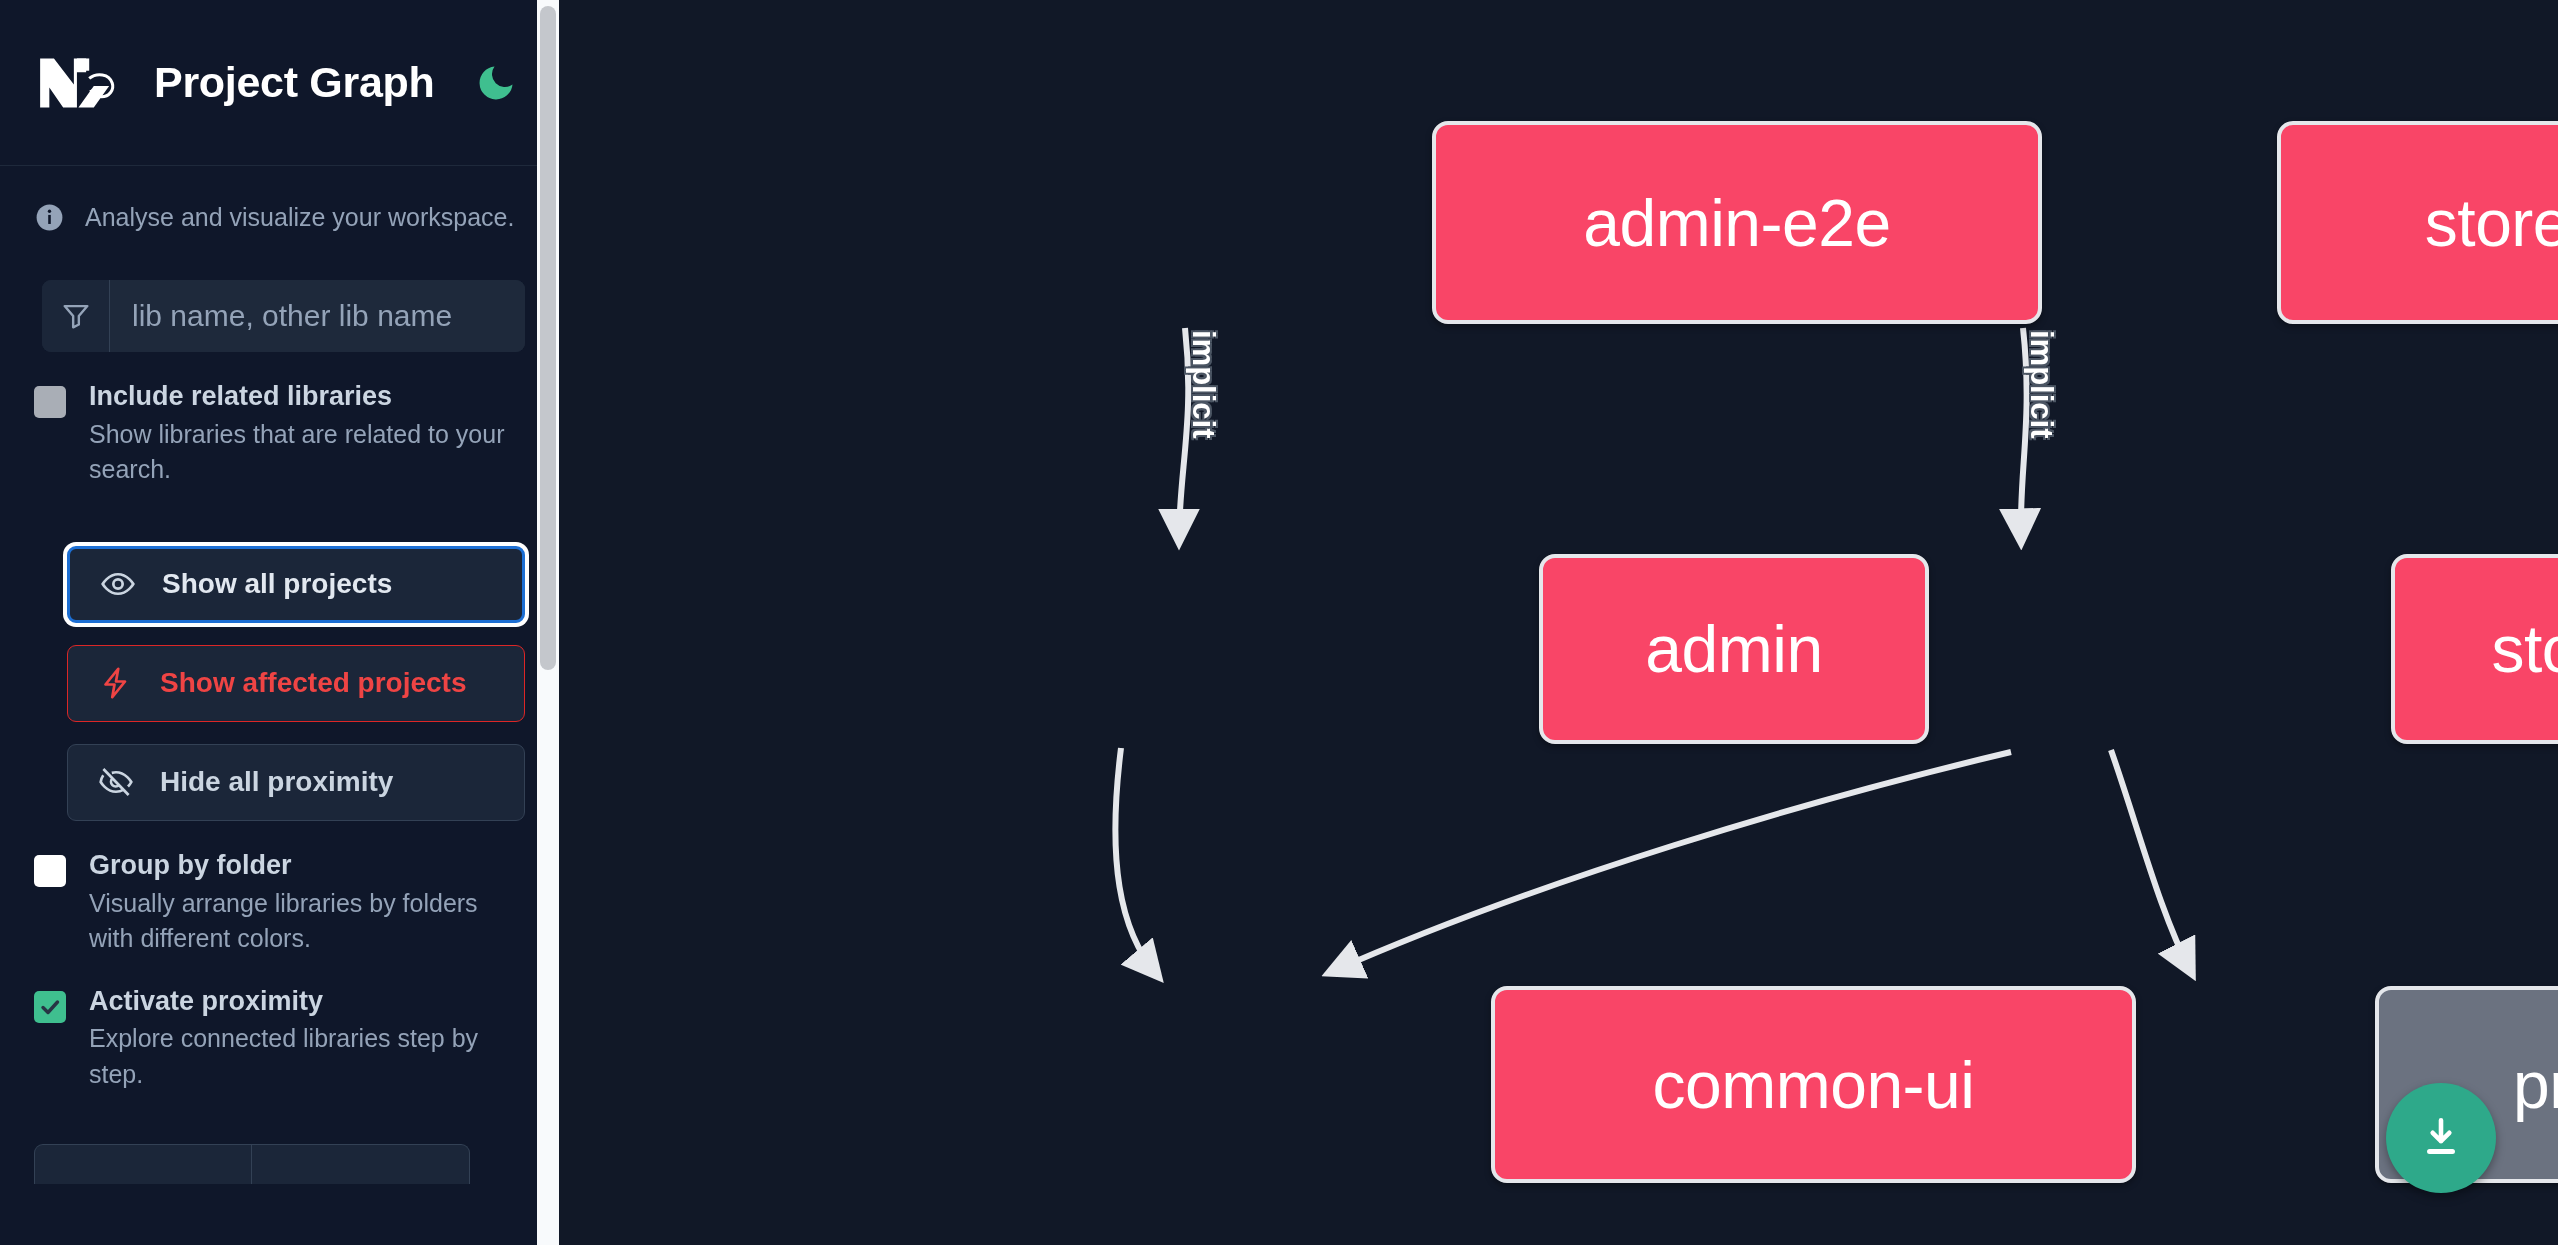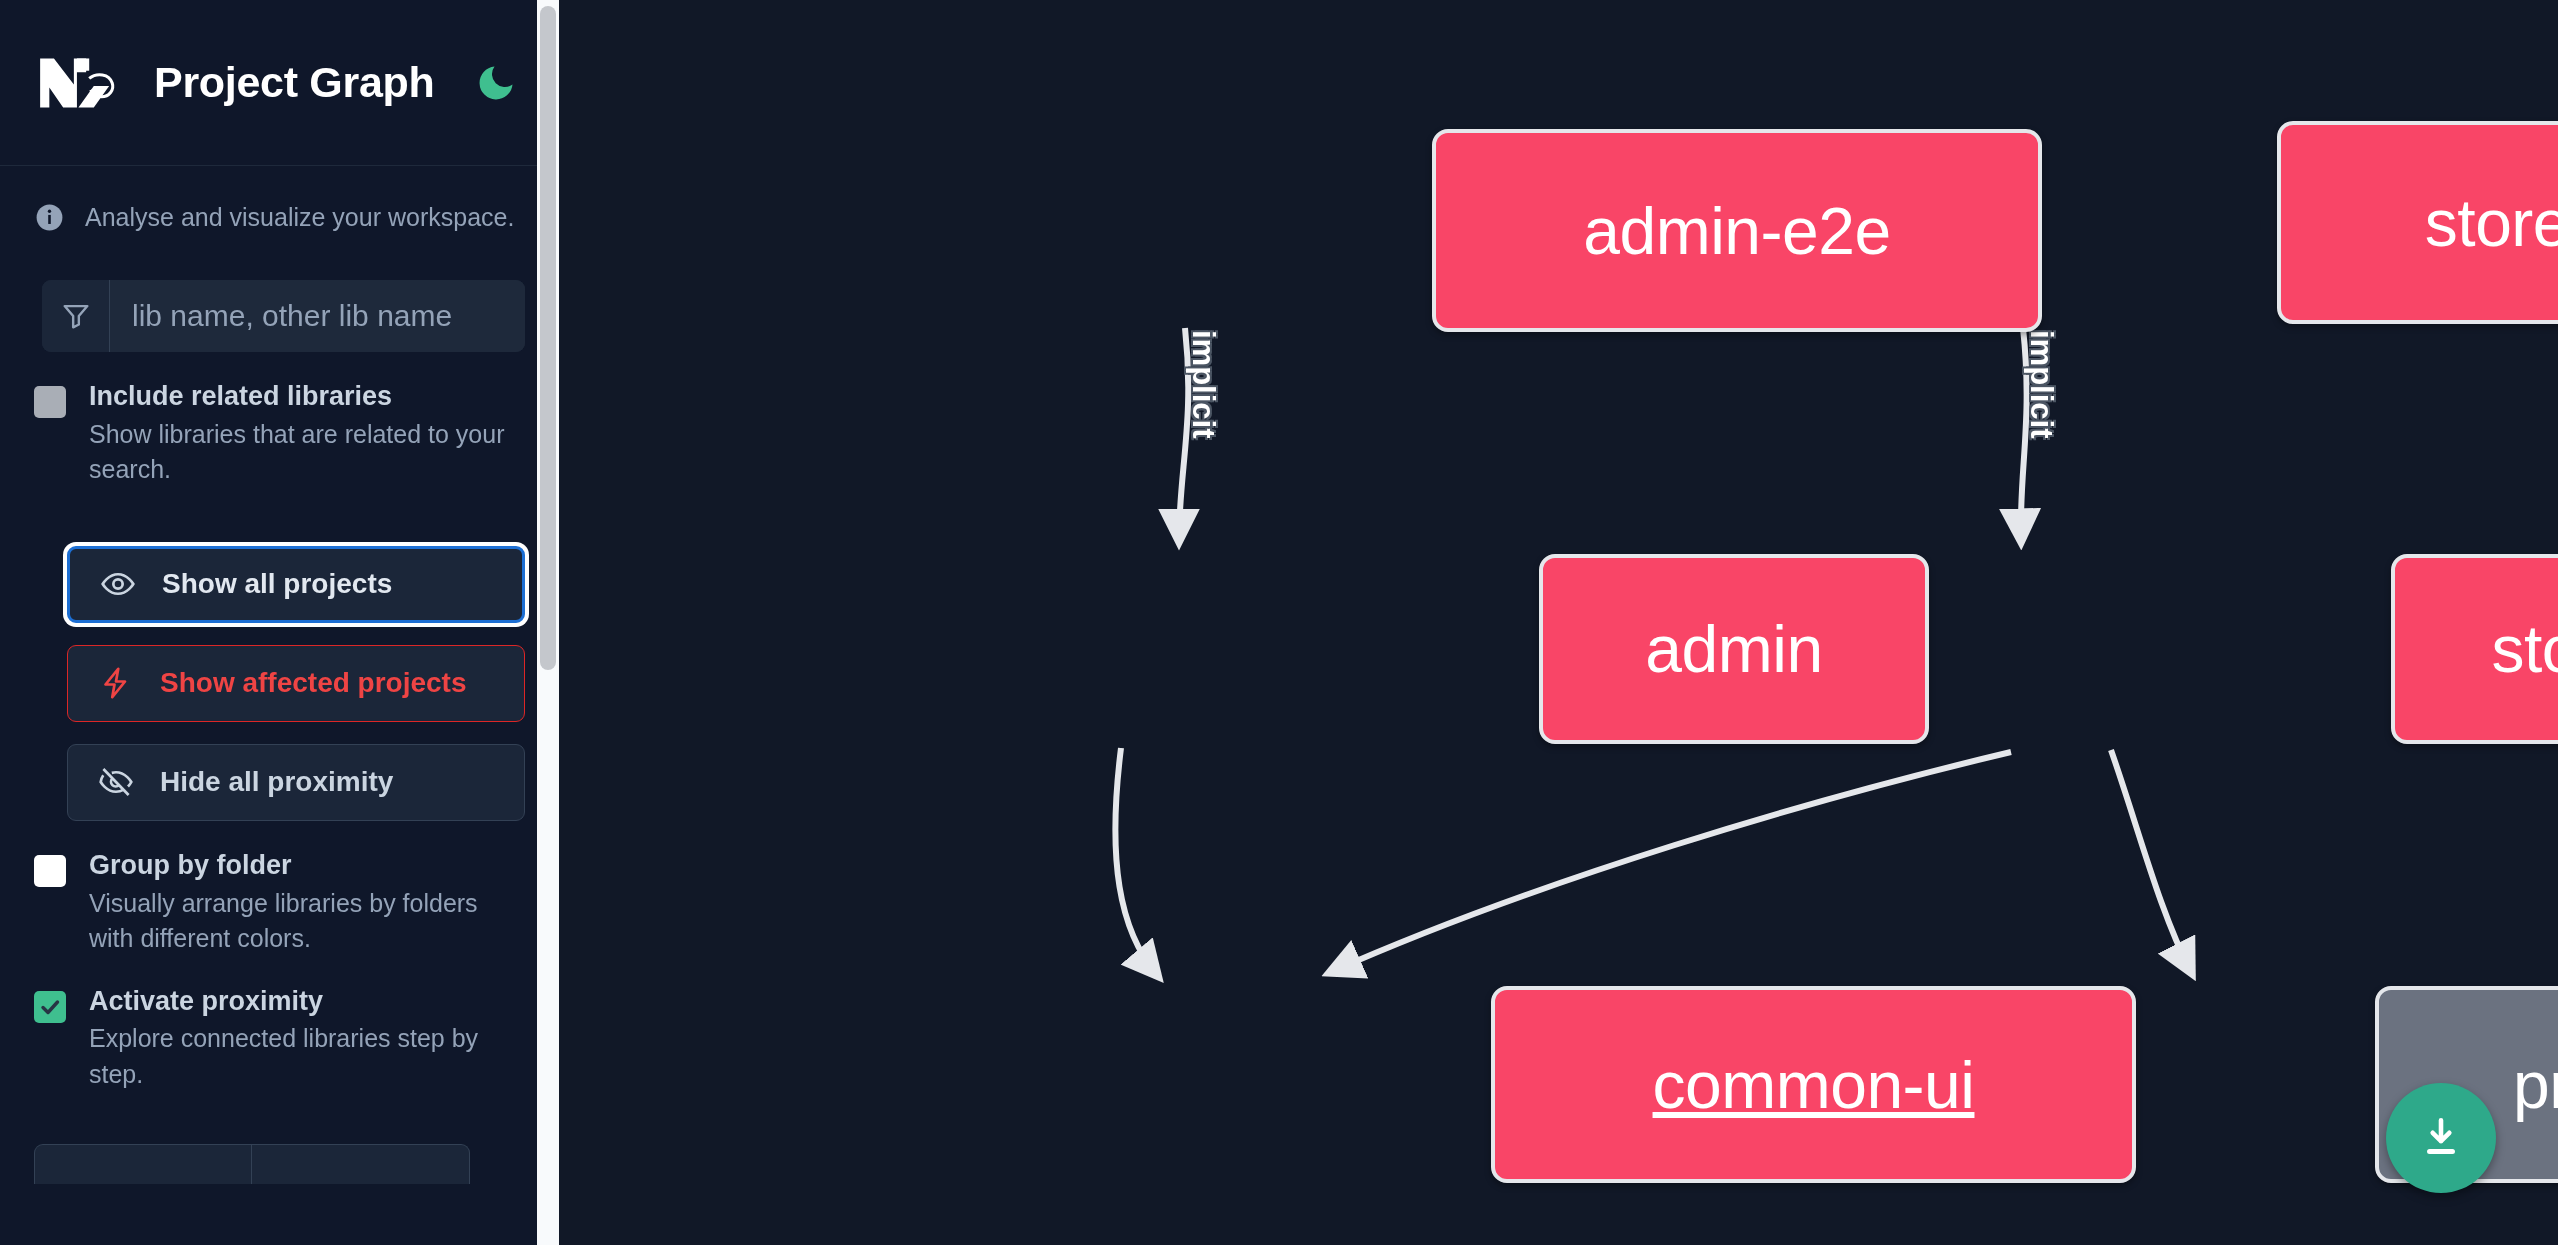--- a/index.html
+++ b/index.html
@@ -314,33 +314,33 @@
         <path d="M1464 328 C1474 420 1460 470 1462 540"></path>
         <path d="M562 748 C548 860 560 930 598 975"></path>
         <path d="M1452 752 C1250 800 980 880 772 972"></path>
         <path d="M1552 750 C1580 830 1600 910 1632 972"></path>
       </g>
     </svg>
 
     <div class="elabel" style="left:662px; top:330px;">implicit</div>
     <div class="elabel" style="left:1500px; top:330px;">implicit</div>
 
-    <div class="node pink" style="left:873px;top:121px;width:610px;height:203px;margin-top:8px;">
+    <div class="node pink" style="left:873px;top:121px;width:610px;height:203px;">
       <span>admin-e2e</span>
     </div>
     <div class="node pink" style="left:1718px;top:121px;width:570px;height:203px;">
       <span>store-e2e</span>
     </div>
     <div class="node pink" style="left:980px;top:554px;width:390px;height:190px;">
       <span>admin</span>
     </div>
     <div class="node pink" style="left:1832px;top:554px;width:345px;height:190px;">
       <span>store</span>
     </div>
-    <div class="node pink" style="left:932px;top:986px;width:645px;height:197px;text-decoration:underline;">
+    <div class="node pink" style="left:932px;top:986px;width:645px;height:197px;">
       <span>common-ui</span>
     </div>
     <div class="node grey" style="left:1816px;top:986px;width:525px;height:197px;">
       <span>products</span>
     </div>
 
     <button class="dl-btn">
       <svg width="50" height="50" viewBox="0 0 24 24">
         <path fill="none" stroke="#ffffff" stroke-width="2.2" stroke-linecap="round" stroke-linejoin="round" d="M12 3.5v10m0 0 4-4m-4 4-4-4"></path>
         <line x1="6.5" y1="18.5" x2="17.5" y2="18.5" stroke="#ffffff" stroke-width="2.4" stroke-linecap="round"></line>

